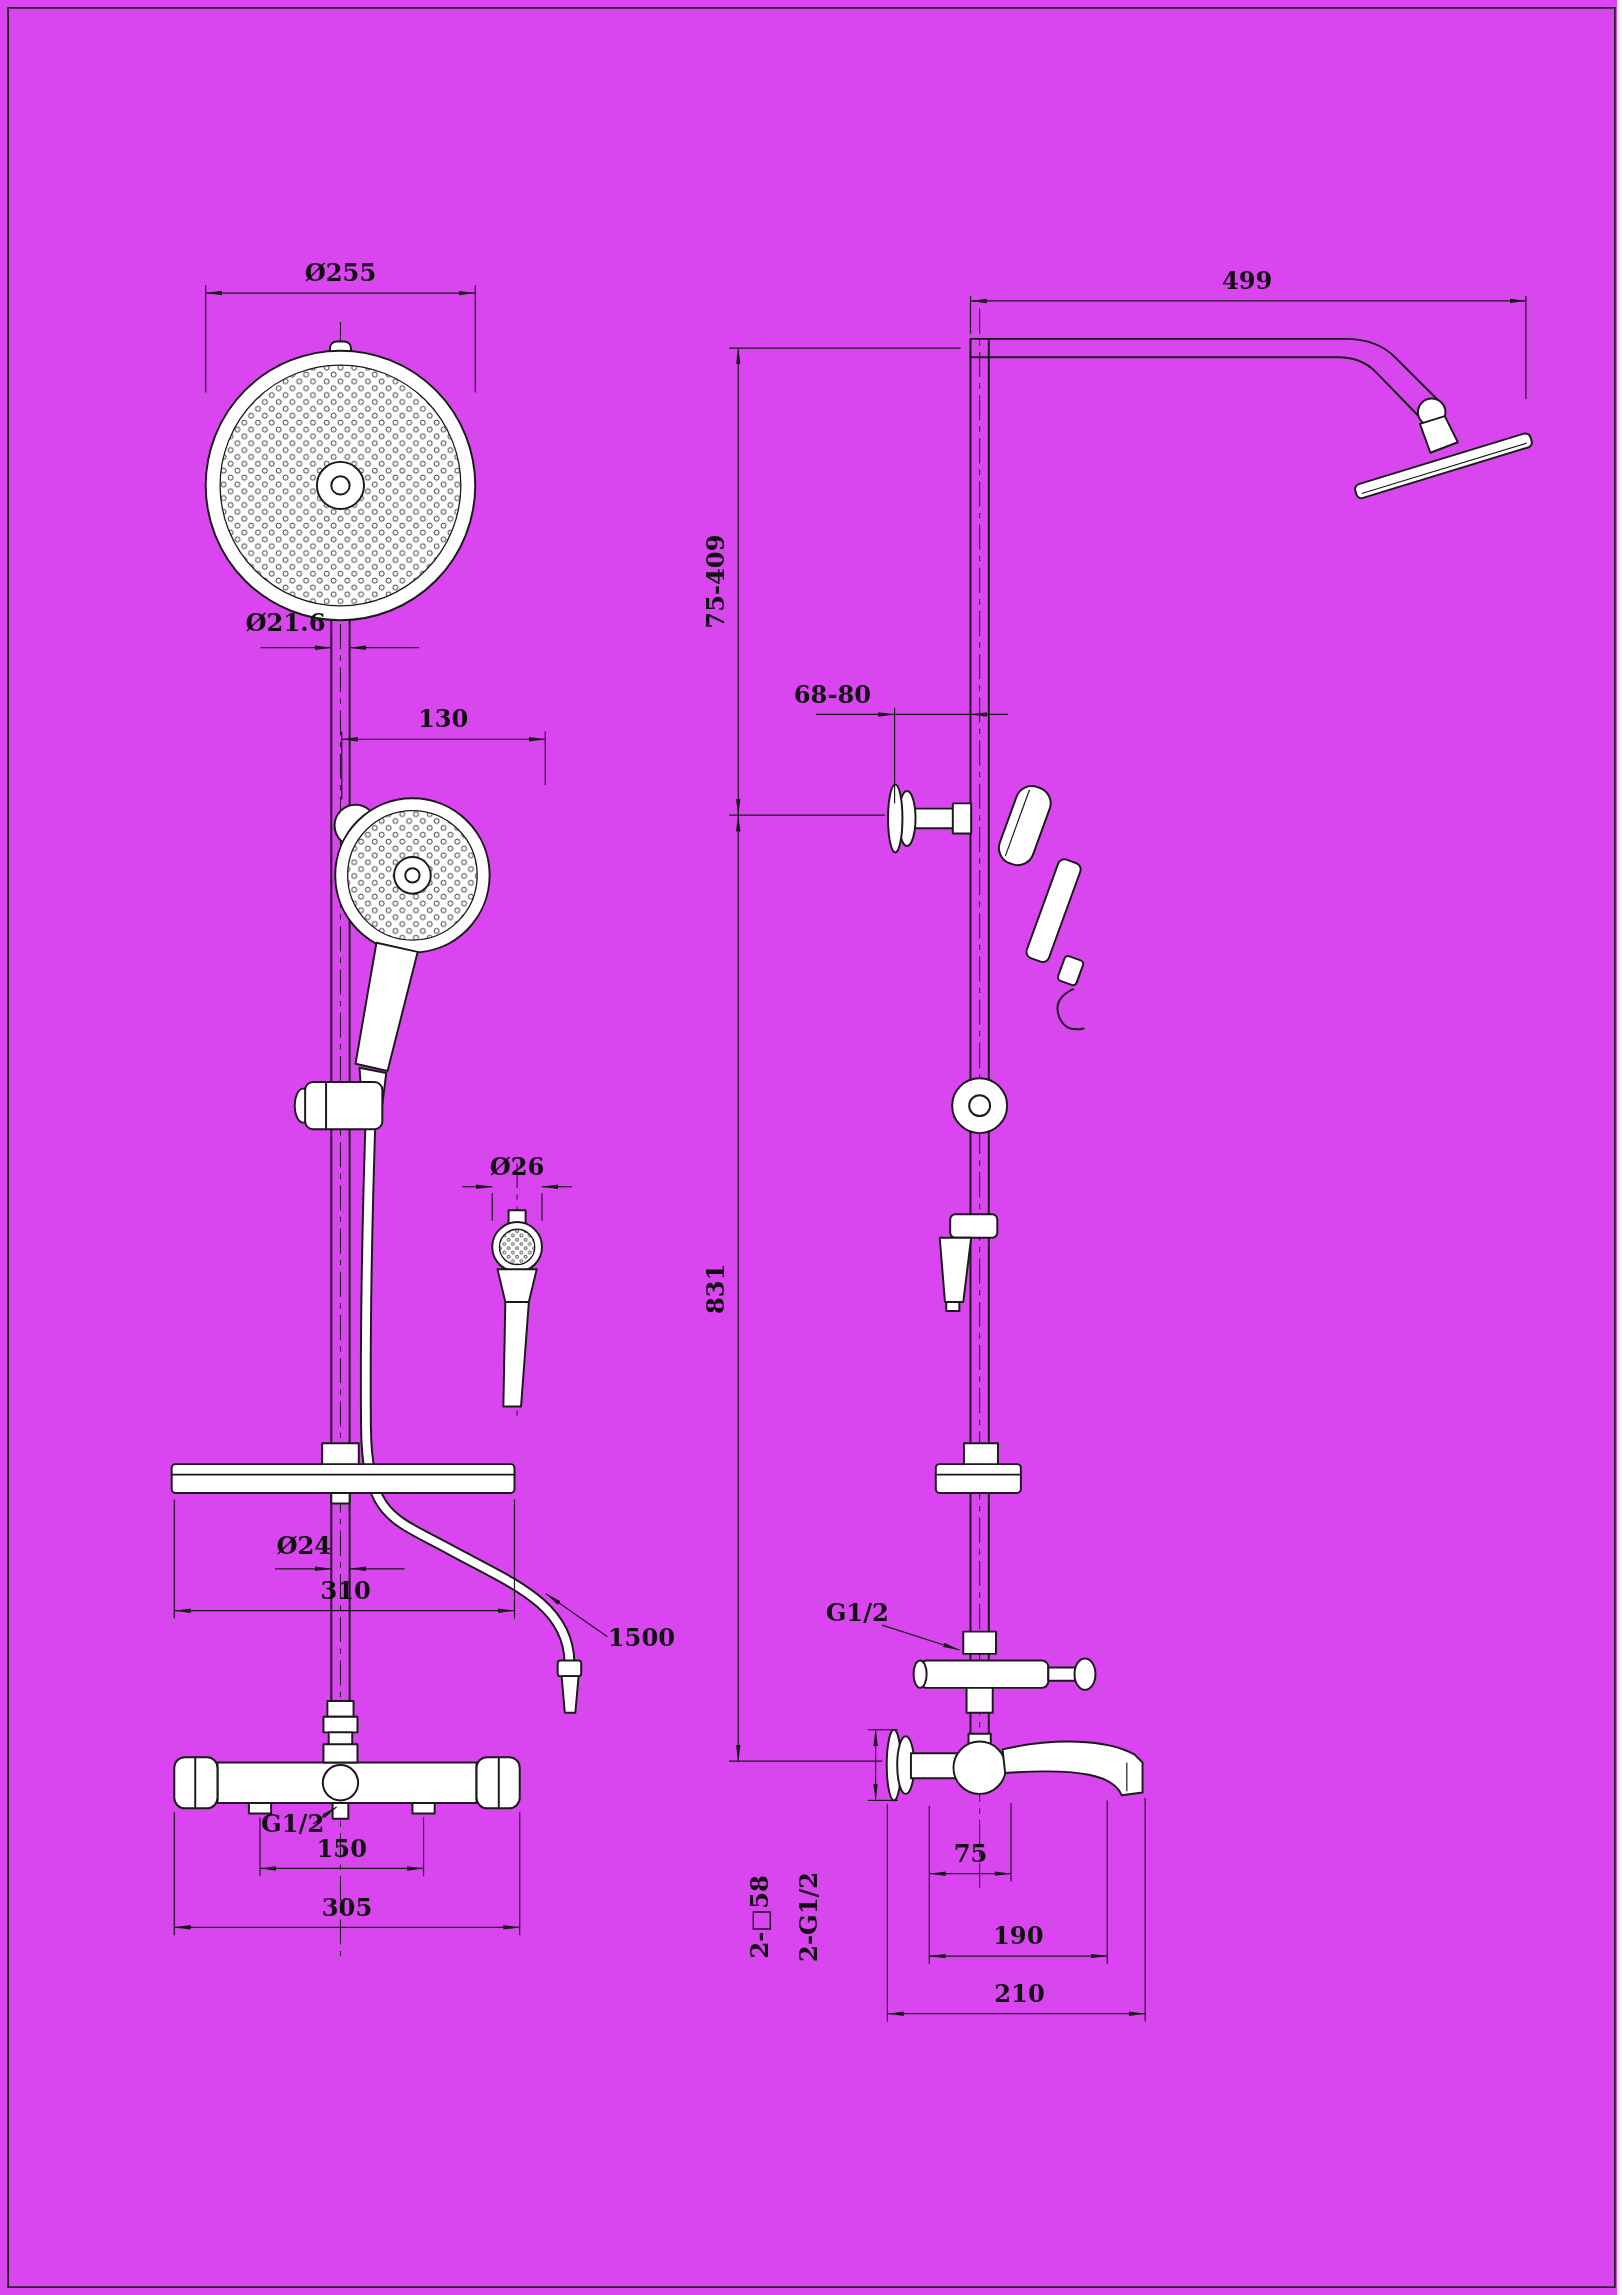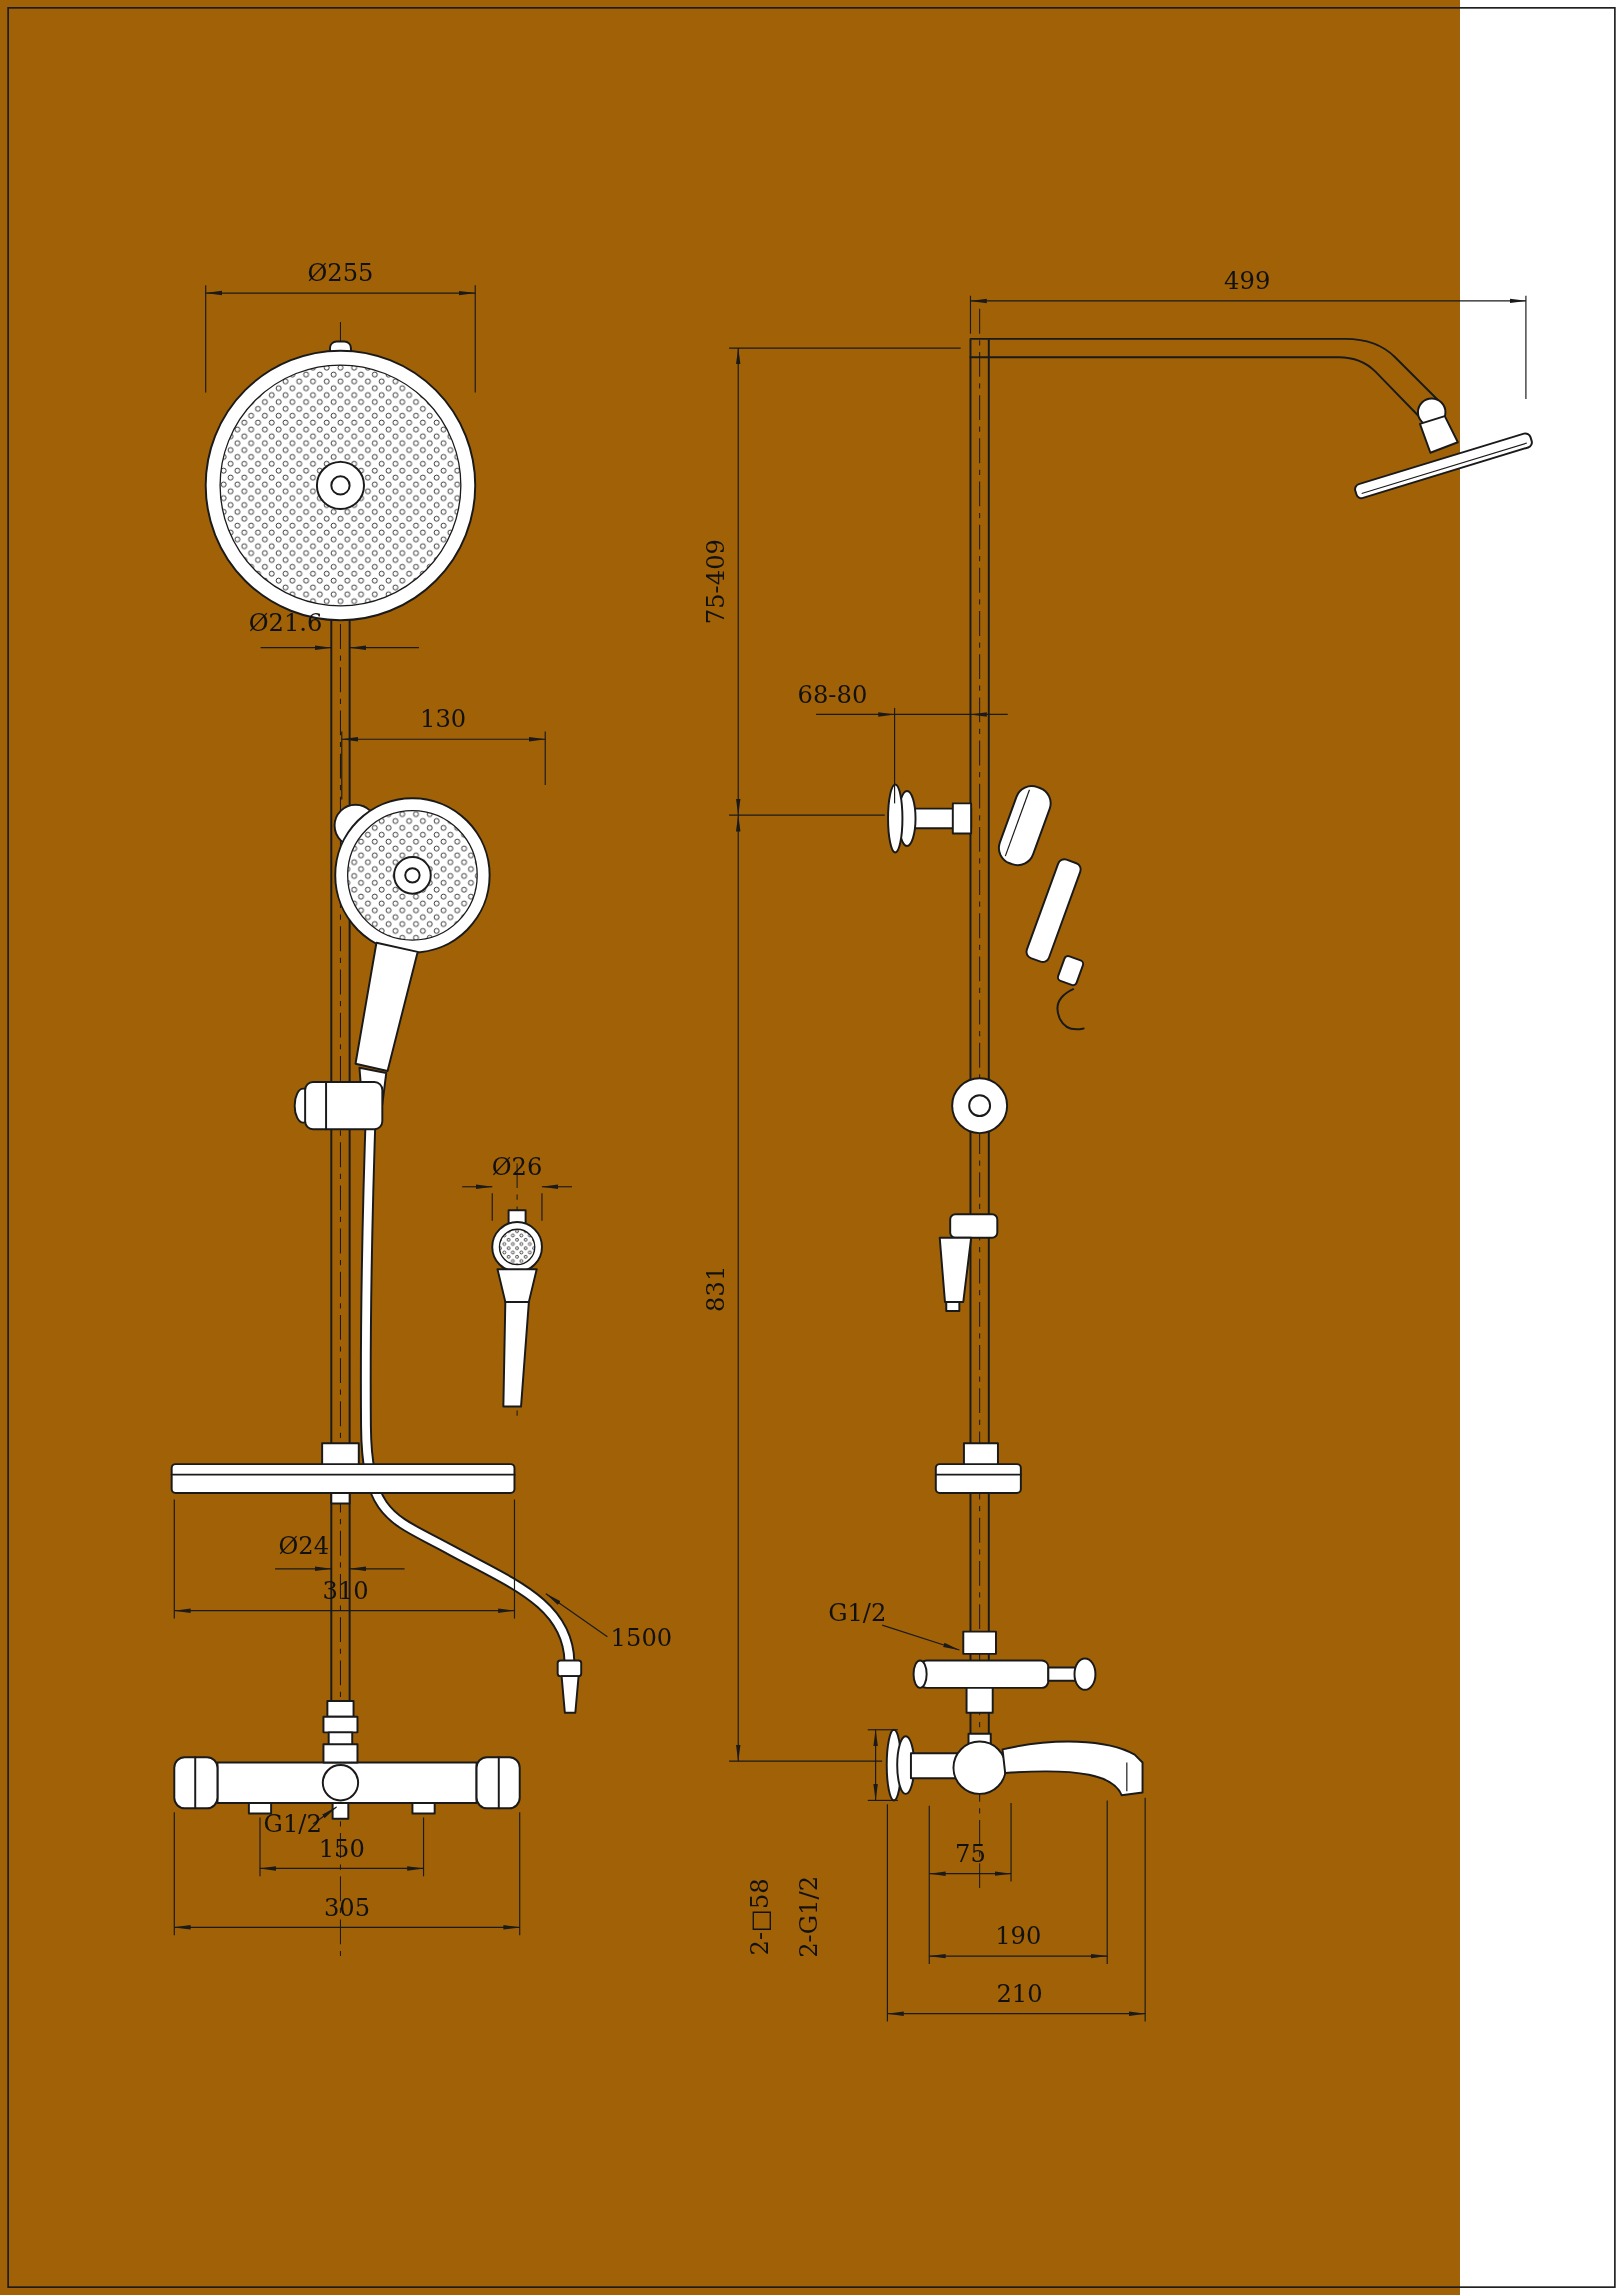--- a/index.html
+++ b/index.html
@@ -1,16 +1,16 @@
 <!DOCTYPE html>
 <html style="font-size:10.5px"><head>
 <meta charset="utf-8">
 <style>
   html,body{margin:0;padding:0;background:#ffffff;}
-  .sheet{width:1460px;height:2295px;background:#a16207;position:relative;}
+  .sheet{width:1617px;height:2295px;background:#d946ef;position:relative;font-weight:bold;}
   svg{display:block;}
   .outline{fill:none;stroke:#1a1a1a;stroke-width:3;stroke-linejoin:round;stroke-linecap:round;}
   .solid{fill:#ffffff;stroke:#1a1a1a;stroke-width:3;stroke-linejoin:round;}
   .thin{fill:none;stroke:#1a1a1a;stroke-width:1.8;}
   .cl{fill:none;stroke:#1a1a1a;stroke-width:1.6;stroke-dasharray:38 10 8 10;}
   .dim{font-family:"DejaVu Serif",serif;font-size:37px;fill:#111111;text-anchor:middle;}
 </style>
 </head>
 <body>
 

